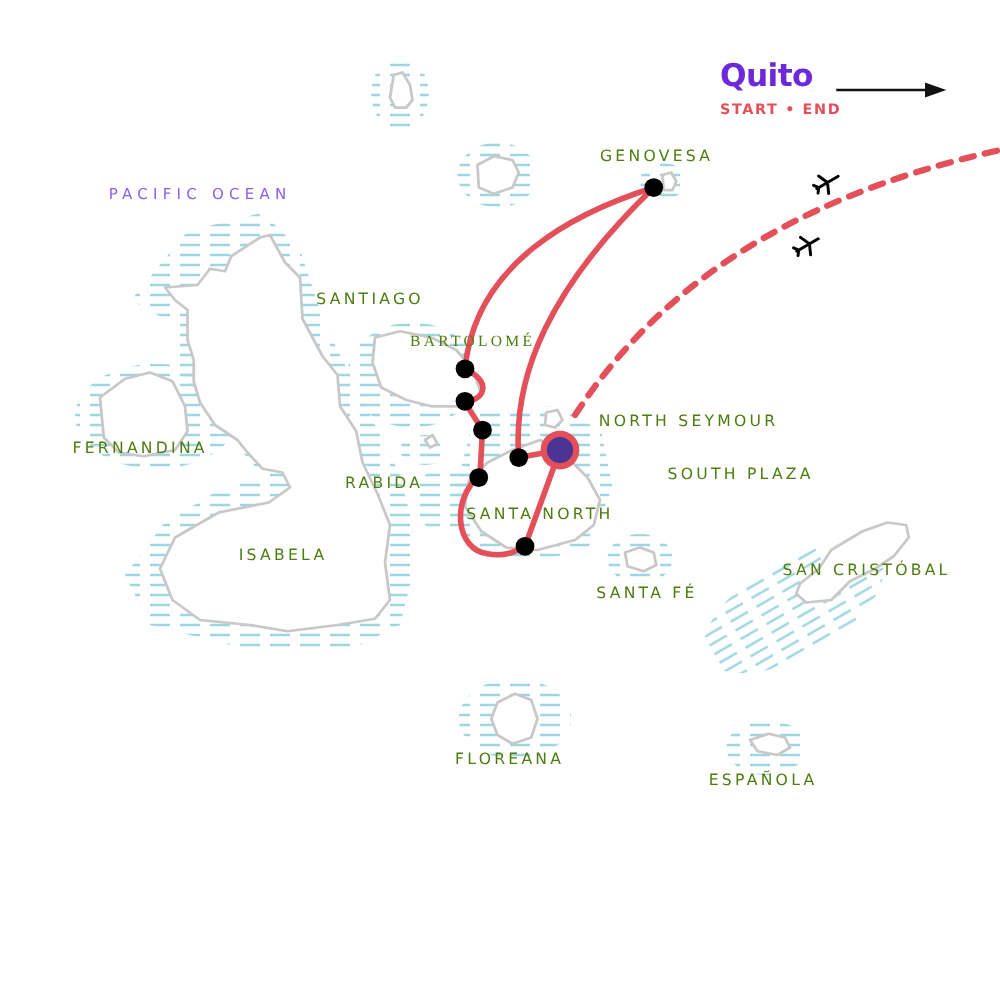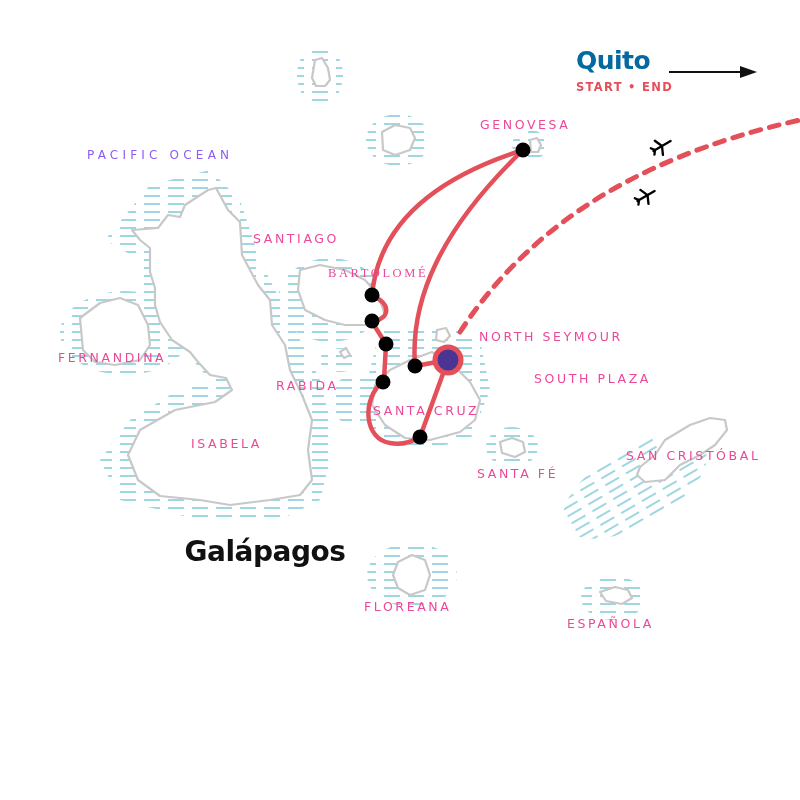--- a/index.html
+++ b/index.html
@@ -1,20 +1,20 @@
 <!DOCTYPE html>
 <html><head>
 <meta charset="utf-8">
 <style>
   html, body { margin: 0; padding: 0; background: #ffffff; }
   body { width: 800px; height: 800px; position: relative; overflow: hidden; font-family: "Liberation Sans", sans-serif; }
   svg.map { position: absolute; left: 0; top: 0; }
-  .lbl { position: absolute; font-family: "DejaVu Sans", sans-serif; font-size: 12.5px; letter-spacing: 2.6px; color: #ec4899; white-space: nowrap; }
+  .lbl { position: absolute; font-family: "DejaVu Sans", sans-serif; font-size: 12.5px; letter-spacing: 2.6px; color: #4d7c0f; white-space: nowrap; }
   .ocean { color: #8b5cf6; letter-spacing: 4.2px; font-size: 12px; margin-top: 33px; }
-  .quito { position: absolute; left: 576px; top: 46px; font-family: "DejaVu Sans", sans-serif; font-weight: bold; font-size: 25px; color: #0369a1; letter-spacing: -0.5px; }
+  .quito { position: absolute; left: 576px; top: 46px; font-family: "DejaVu Sans", sans-serif; font-weight: bold; font-size: 25px; color: #6d28d9; letter-spacing: -0.5px; }
   .startend { position: absolute; left: 576px; top: 80px; font-family: "DejaVu Sans", sans-serif; font-weight: bold; font-size: 11.5px; color: #e3505a; letter-spacing: 1.3px; }
   .title { position: absolute; left: 180px; top: 535px; width: 170px; text-align: center; font-family: "DejaVu Sans", sans-serif; font-weight: bold; font-size: 28px; line-height: 34px; color: #111; letter-spacing: -0.5px; }
 </style>
 </head>
 <body>
 
 <svg class="map" width="800" height="800" viewBox="0 0 800 800" xmlns="http://www.w3.org/2000/svg">
   <defs>
     <pattern id="water" width="24" height="8" patternUnits="userSpaceOnUse">
       <line x1="0" y1="4" x2="16" y2="4" stroke="#9ed6e2" stroke-width="2"></line>
@@ -100,22 +100,21 @@
 
 <div class="lbl ocean" style="left:87px; top:115px;">PACIFIC OCEAN</div>
 
 <div class="lbl" style="left:480px; top:117px;">GENOVESA</div>
 <div class="lbl" style="left:253px; top:231px;">SANTIAGO</div>
 <div class="lbl" style="left:328px; top:266px;font-family:Liberation Serif, serif;">BARTOLOMÉ</div>
 <div class="lbl" style="left:58px; top:330px;margin-top:20px;">FERNANDINA</div>
 <div class="lbl" style="left:276px; top:378px;">RABIDA</div>
 <div class="lbl" style="left:479px; top:329px;">NORTH SEYMOUR</div>
 <div class="lbl" style="left:490px; top:371px;margin-left:44px;">SOUTH PLAZA</div>
-<div class="lbl" style="left:373px; top:403px;">SANTA CRUZ</div>
+<div class="lbl" style="left:373px; top:403px;">SANTA NORTH</div>
 <div class="lbl" style="left:191px; top:436px;">ISABELA</div>
 <div class="lbl" style="left:477px; top:466px;">SANTA FÉ</div>
 <div class="lbl" style="left:626px; top:448px;">SAN CRISTÓBAL</div>
 <div class="lbl" style="left:364px; top:599px;">FLOREANA</div>
 <div class="lbl" style="left:567px; top:616px;">ESPAÑOLA</div>
 
 <div class="title">
-  <div>Galápagos</div>
 </div>
 
 </body></html>

